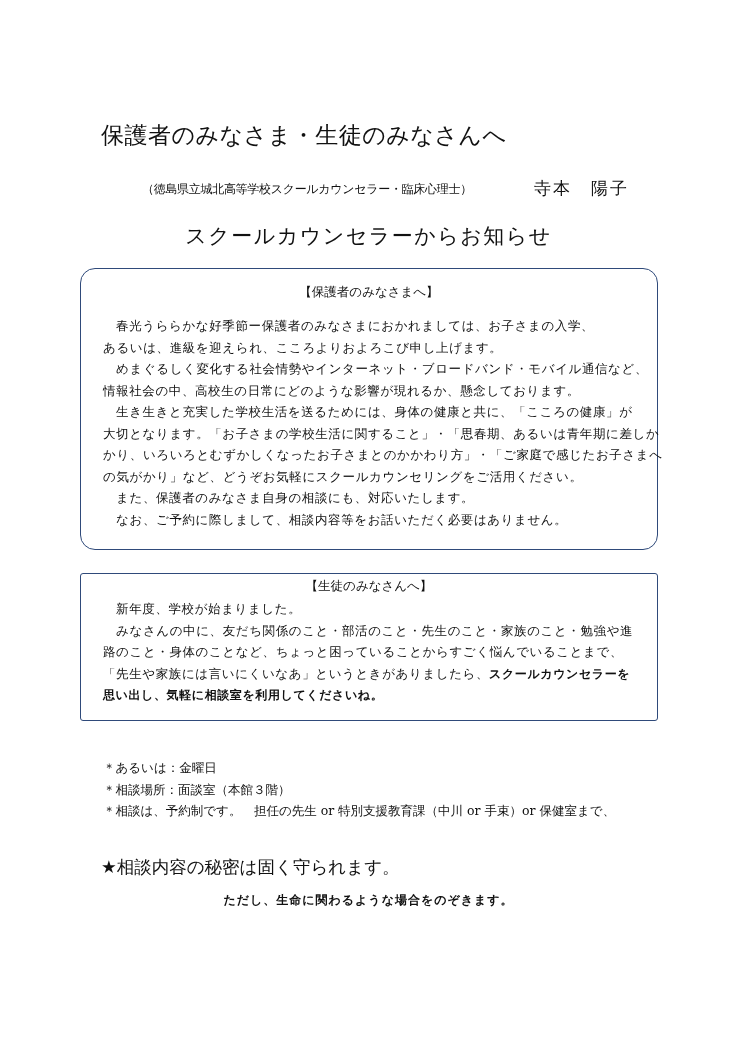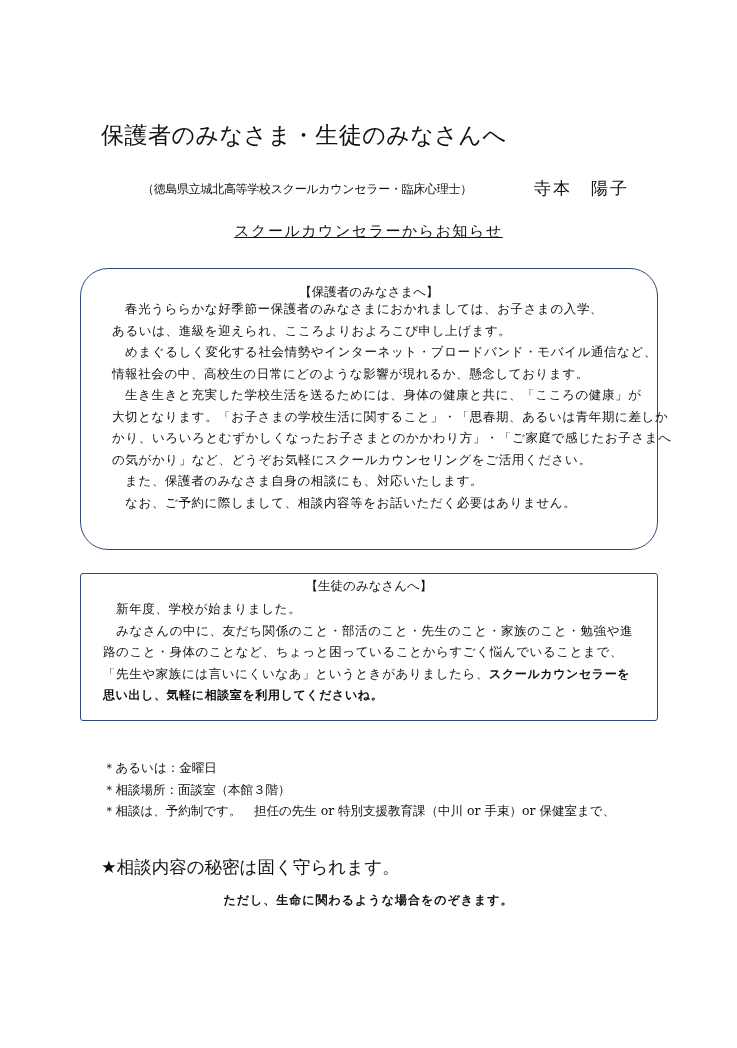--- a/index.html
+++ b/index.html
@@ -5,24 +5,24 @@
     html, body { margin: 0; padding: 0; background: #ffffff; }
     body {
       width: 737px; height: 1048px; position: relative; overflow: hidden;
       font-family: "DejaVu Serif", "Liberation Serif", serif;
       color: #111111;
     }
     .abs { position: absolute; white-space: nowrap; }
     #greeting { left: 101px; top: 120px; font-size: 23px; letter-spacing: 0.5px; }
     #affil { left: 142px; top: 181px; font-size: 12px; letter-spacing: -0.3px; }
     #author { left: 534px; top: 177px; font-size: 17px; letter-spacing: 2px; }
-    #title { left: 0; width: 737px; text-align: center; top: 222px; font-size: 15px; letter-spacing: 1.5px; text-decoration: underline; }
+    #title { left: 0; width: 737px; text-align: center; top: 222px; font-size: 21px; letter-spacing: 1.5px; }
 
     .box {
-      position: absolute; border: 1.3px solid #2f4a7a; border-radius: 28px;
+      position: absolute; border: 1.3px solid #2f4a7a; border-radius: 15px;
       background: #ffffff; box-sizing: border-box;
     }
     #box1 { left: 80px; top: 268px; width: 578px; height: 282px; }
     #box2 { left: 80px; top: 573px; width: 578px; height: 148px; border-radius: 3px; }
 
     .box-heading { position: absolute; left: 0; right: 0; text-align: center; font-size: 12.5px; }
     .para { position: absolute; left: 22px; font-size: 12.5px; letter-spacing: 0.6px; line-height: 21.5px; white-space: nowrap; }
     .bold { font-weight: bold; font-family: "DejaVu Sans", "Liberation Sans", sans-serif; font-size: 12px; }
 
     #info { left: 103px; top: 757px; font-size: 12.5px; line-height: 21.5px; }
@@ -34,21 +34,21 @@
 </head>
 <body>
 
 <div class="abs" id="greeting">保護者のみなさま・生徒のみなさんへ</div>
 <div class="abs" id="affil">（徳島県立城北高等学校スクールカウンセラー・臨床心理士）</div>
 <div class="abs" id="author">寺本　陽子</div>
 <div class="abs" id="title">スクールカウンセラーからお知らせ</div>
 
 <div class="box" id="box1">
   <div class="box-heading" style="top:15px;">【保護者のみなさまへ】</div>
-  <div class="para" style="top:29px;margin-left:9px;">
+  <div class="para" style="top:46px;">
     <div>　春光うららかな好季節ー保護者のみなさまにおかれましては、お子さまの入学、</div>
     <div>あるいは、進級を迎えられ、こころよりおよろこび申し上げます。</div>
     <div>　めまぐるしく変化する社会情勢やインターネット・ブロードバンド・モバイル通信など、</div>
     <div>情報社会の中、高校生の日常にどのような影響が現れるか、懸念しております。</div>
     <div>　生き生きと充実した学校生活を送るためには、身体の健康と共に、「こころの健康」が</div>
     <div>大切となります。「お子さまの学校生活に関すること」・「思春期、あるいは青年期に差しか</div>
     <div>かり、いろいろとむずかしくなったお子さまとのかかわり方」・「ご家庭で感じたお子さまへ</div>
     <div>の気がかり」など、どうぞお気軽にスクールカウンセリングをご活用ください。</div>
     <div>　また、保護者のみなさま自身の相談にも、対応いたします。</div>
     <div>　なお、ご予約に際しまして、相談内容等をお話いただく必要はありません。</div>

